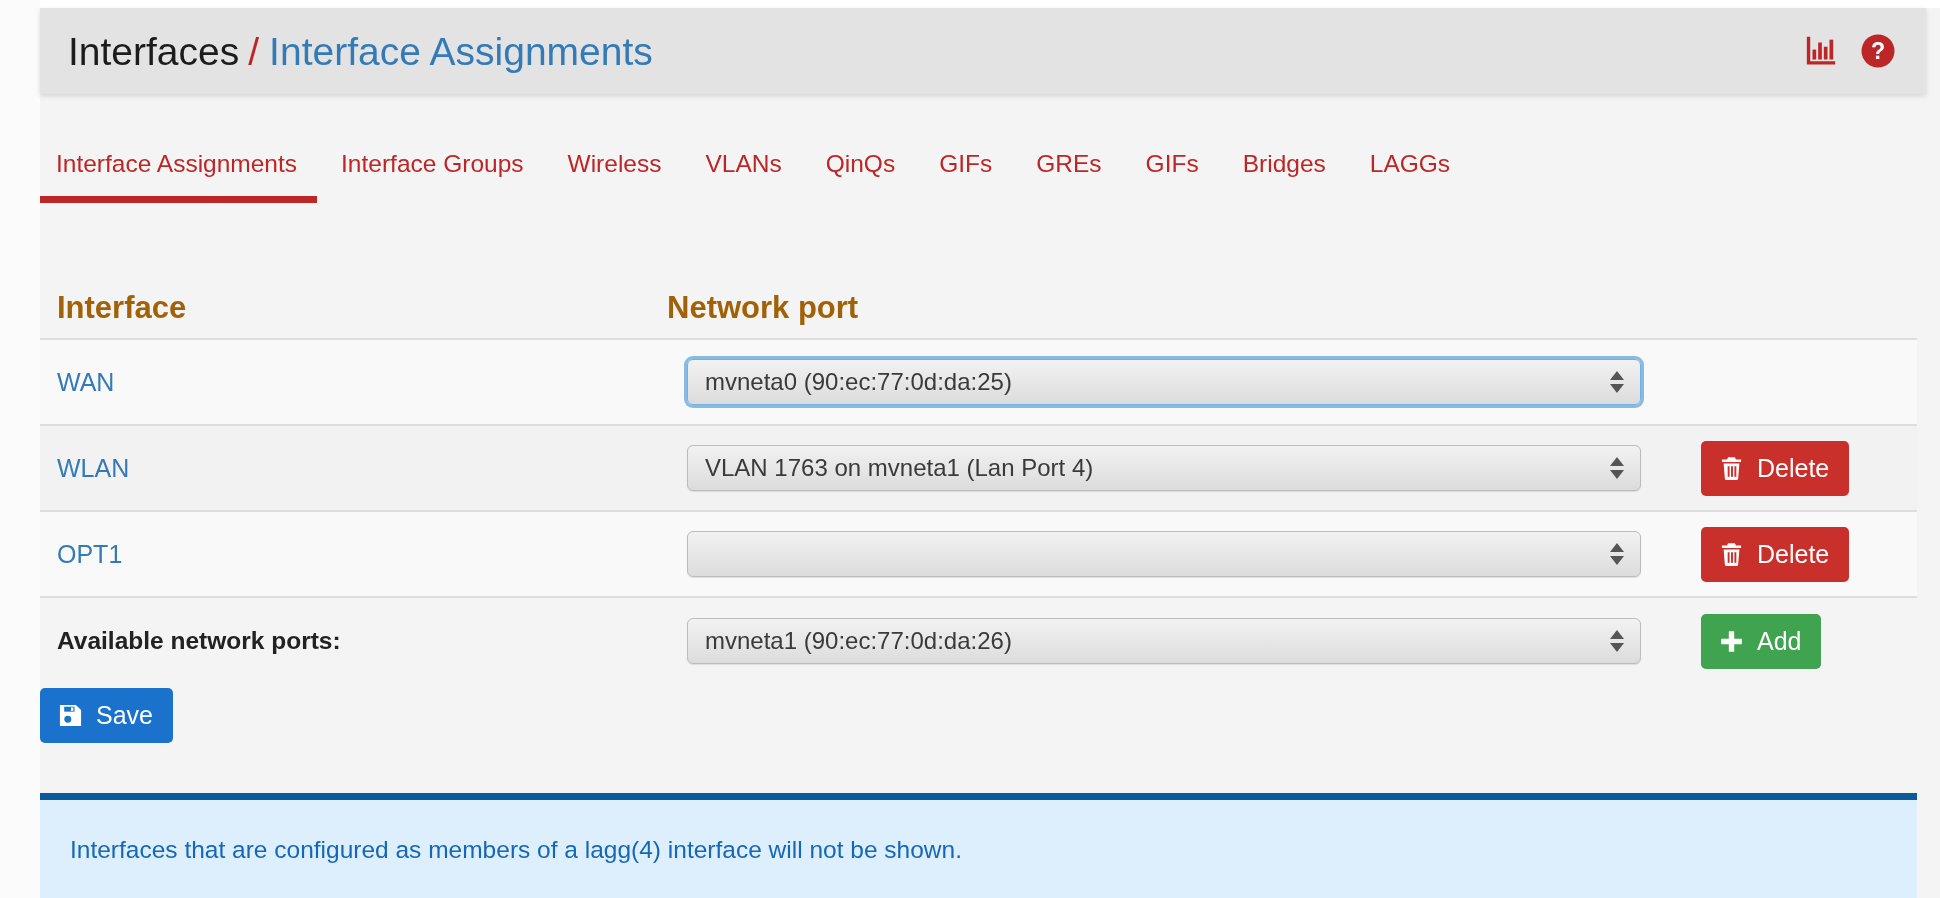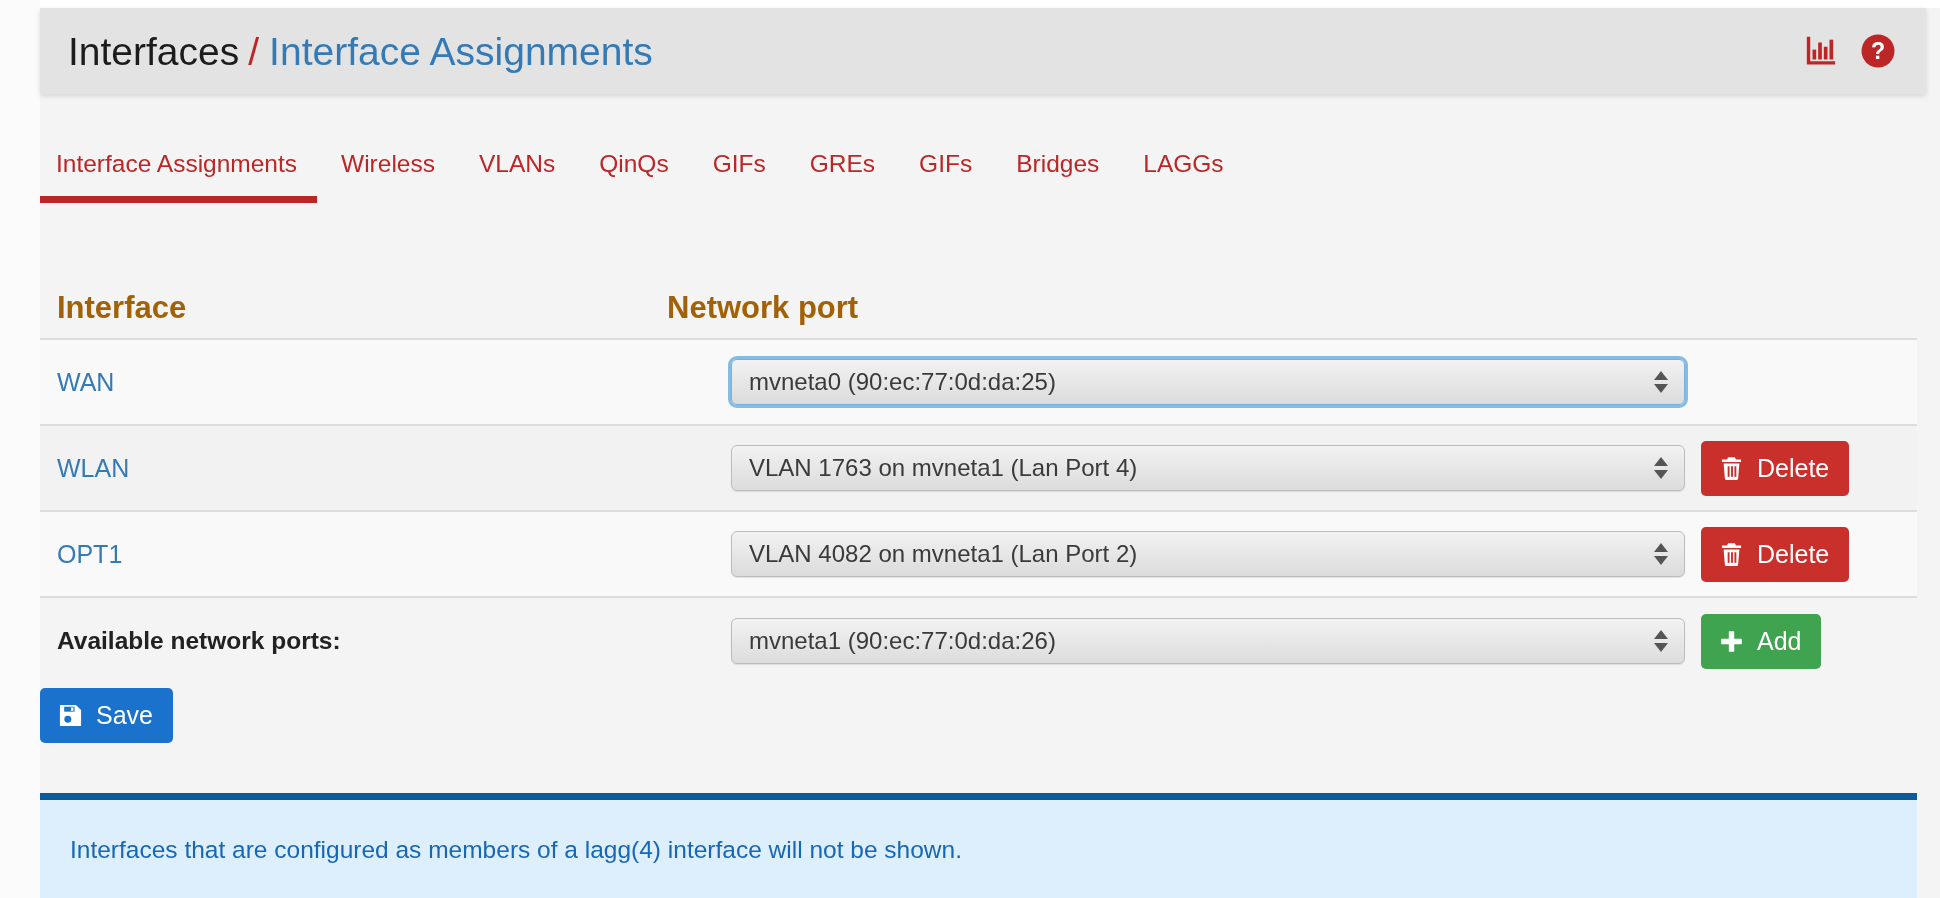--- a/index.html
+++ b/index.html
@@ -177,21 +177,20 @@
     color: #222222;
     line-height: 1;
   }
 
   
   .sel-wrap {
     position: relative;
     width: 954px;
     height: 46px;
     box-sizing: border-box;
-    margin-left: 44px;
   }
   .sel {
     position: relative;
     width: 954px;
     height: 46px;
     box-sizing: border-box;
     border: 1px solid #bcbcbc;
     border-radius: 6px;
     background: linear-gradient(to bottom, #f2f2f2 0%, #e8e8e8 45%, #dcdcdc 100%);
     box-shadow: 0 1px 1px rgba(0,0,0,0.10);
@@ -305,20 +304,21 @@
         <svg width="36" height="36" viewBox="0 0 24 24" aria-hidden="true">
           <circle cx="12" cy="12" r="11" fill="#bd2626"></circle>
           <text x="12" y="17.6" font-family="Liberation Sans, sans-serif" font-size="15.5" font-weight="bold" fill="#ffffff" text-anchor="middle">?</text>
         </svg>
       </span>
     </div>
   </div>
 
   <div class="tabs">
     <div class="tab active"><span>Interface Assignments</span></div>
+    <div class="tab"><span>Interface Groups</span></div>
     <div class="tab"><span>Wireless</span></div>
     <div class="tab"><span>VLANs</span></div>
     <div class="tab"><span>QinQs</span></div>
     <div class="tab"><span>GIFs</span></div>
     <div class="tab"><span>GREs</span></div>
     <div class="tab"><span>GIFs</span></div>
     <div class="tab"><span>Bridges</span></div>
     <div class="tab"><span>LAGGs</span></div>
   </div>
 
@@ -379,21 +379,20 @@
       </div>
     </div>
 
     <div class="trow drow odd">
       <div class="col-iface">
         <a class="iface-link" href="#">OPT1</a>
       </div>
       <div class="col-port">
         <div class="sel-wrap">
           <div class="sel">
-            <span>VLAN 4082 on mvneta1 (Lan Port 2)</span>
             <span class="sel-arrows">
               <span class="tri-up"></span>
                 <span class="tri-down"></span>
             </span>
           </div>
         </div>
       </div>
       <div class="col-act">
         <button class="btn btn-danger">
           <span>

